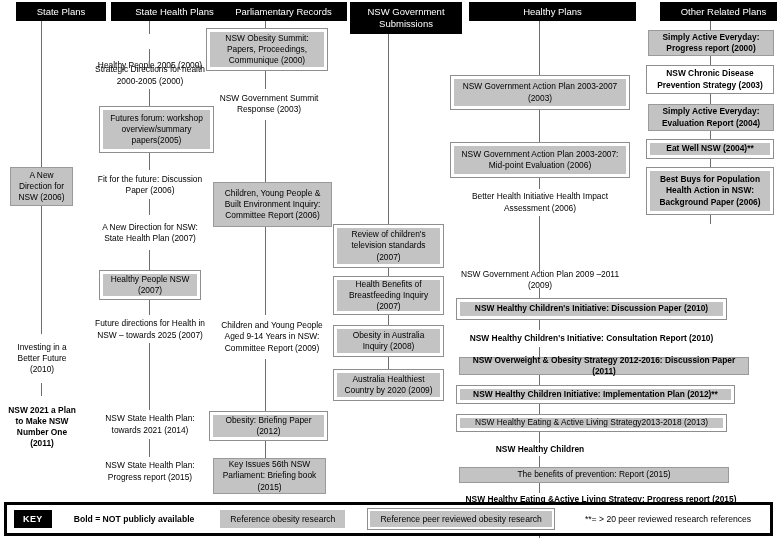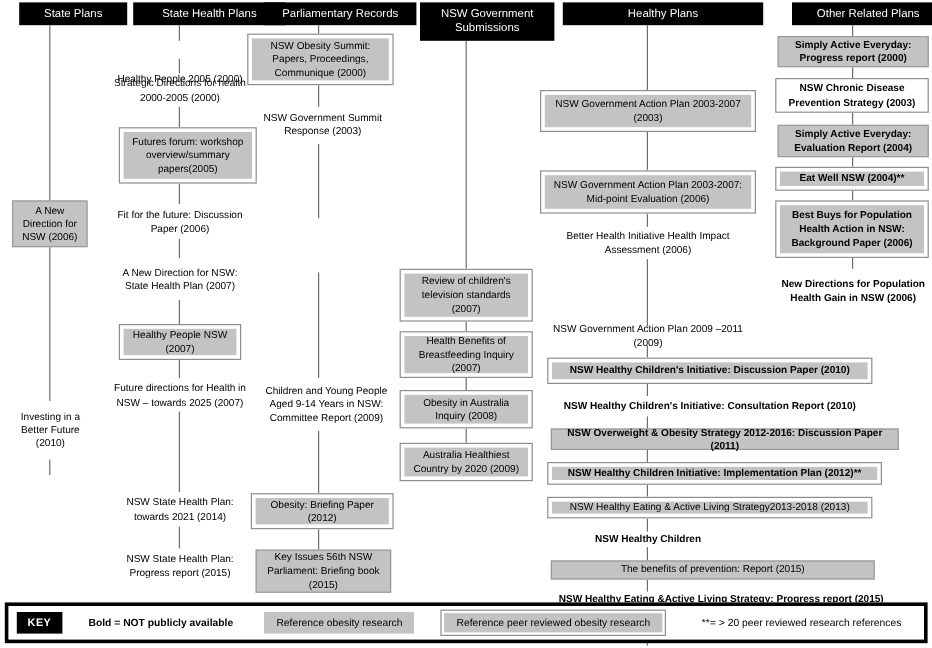--- a/index.html
+++ b/index.html
@@ -109,20 +109,21 @@
 
   <div class="vline" style="left:710px;top:21px;height:9px;"></div>
   <div class="vline" style="left:710px;top:56px;height:9px;"></div>
   <div class="vline" style="left:710px;top:94px;height:10px;"></div>
   <div class="vline" style="left:710px;top:131px;height:8px;"></div>
   <div class="vline" style="left:710px;top:159px;height:8px;"></div>
   <div class="vline" style="left:710px;top:215px;height:9px;"></div>
 
   <div class="node grey" style="left:10px;top:167px;width:63px;height:39px;">A New Direction for NSW (2006)</div>
   <div class="node plain" style="left:4px;top:334px;width:76px;height:49px;">Investing in a Better Future (2010)</div>
+  <div class="node plain bold" style="left:4px;top:396px;width:76px;height:62px;">NSW 2021 a Plan to Make NSW Number One (2011)</div>
 
   <div class="node plain" style="left:93px;top:32px;width:114px;height:19px;margin-top:24px;">Healthy People 2005 (2000)</div>
   <div class="node plain" style="left:89px;top:60px;width:122px;height:31px;">Strategic Directions for health 2000-2005 (2000)</div>
 
   <div class="node framed" style="left:99px;top:106px;width:115px;height:47px;">
     <span class="inner">Futures forum: workshop overview/summary papers(2005)</span>
   </div>
 
   <div class="node plain" style="left:89px;top:170px;width:122px;height:30px;">Fit for the future: Discussion Paper (2006)</div>
   <div class="node plain" style="left:89px;top:215px;width:122px;height:36px;">A New Direction for NSW: State Health Plan (2007)</div>
@@ -134,20 +135,21 @@
   <div class="node plain" style="left:89px;top:314px;width:122px;height:31px;">Future directions for Health in NSW – towards 2025 (2007)</div>
   <div class="node plain" style="left:89px;top:409px;width:122px;height:31px;">NSW State Health Plan: towards 2021 (2014)</div>
   <div class="node plain" style="left:89px;top:456px;width:122px;height:31px;">NSW State Health Plan: Progress report (2015)</div>
 
   <div class="node framed" style="left:206px;top:28px;width:122px;height:43px;">
     <span class="inner">NSW Obesity Summit: Papers, Proceedings, Communique (2000)</span>
   </div>
 
   <div class="node plain" style="left:208px;top:88px;width:122px;height:32px;">NSW Government Summit Response (2003)</div>
 
+  <div class="node grey" style="left:213px;top:182px;width:119px;height:45px;">Children, Young People &amp; Built Environment Inquiry: Committee Report (2006)</div>
 
   <div class="node plain" style="left:208px;top:315px;width:128px;height:44px;">Children and Young People Aged 9-14 Years in NSW: Committee Report (2009)</div>
 
   <div class="node framed" style="left:209px;top:411px;width:119px;height:30px;">
     <span class="inner">Obesity: Briefing Paper (2012)</span>
   </div>
 
   <div class="node grey" style="left:213px;top:458px;width:113px;height:36px;">Key Issues 56th NSW Parliament: Briefing book (2015)</div>
 
   <div class="node framed" style="left:333px;top:224px;width:111px;height:44px;">
@@ -203,21 +205,20 @@
   <div class="node grey bold" style="left:648px;top:104px;width:126px;height:27px;">Simply Active Everyday: Evaluation Report (2004)</div>
 
   <div class="node framed" style="left:646px;top:139px;width:128px;height:20px;">
     <span class="inner bold">Eat Well NSW (2004)**</span>
   </div>
 
   <div class="node framed" style="left:646px;top:167px;width:128px;height:48px;">
     <span class="inner bold">Best Buys for Population Health Action in NSW: Background Paper (2006)</span>
   </div>
 
-  <div class="node plain bold" style="left:648px;top:224px;width:126px;height:37px;">New Directions for Population Health Gain in NSW (2006)</div>
 
   <div id="legend">
     <div class="keybox">KEY</div>
     <div class="lg-text">Bold = NOT publicly available</div>
     <div class="lg-grey">Reference obesity research</div>
     <div class="lg-framed">
       <span>Reference peer reviewed obesity research</span>
     </div>
     <div class="lg-note">**= &gt; 20 peer reviewed research references</div>
   </div>

